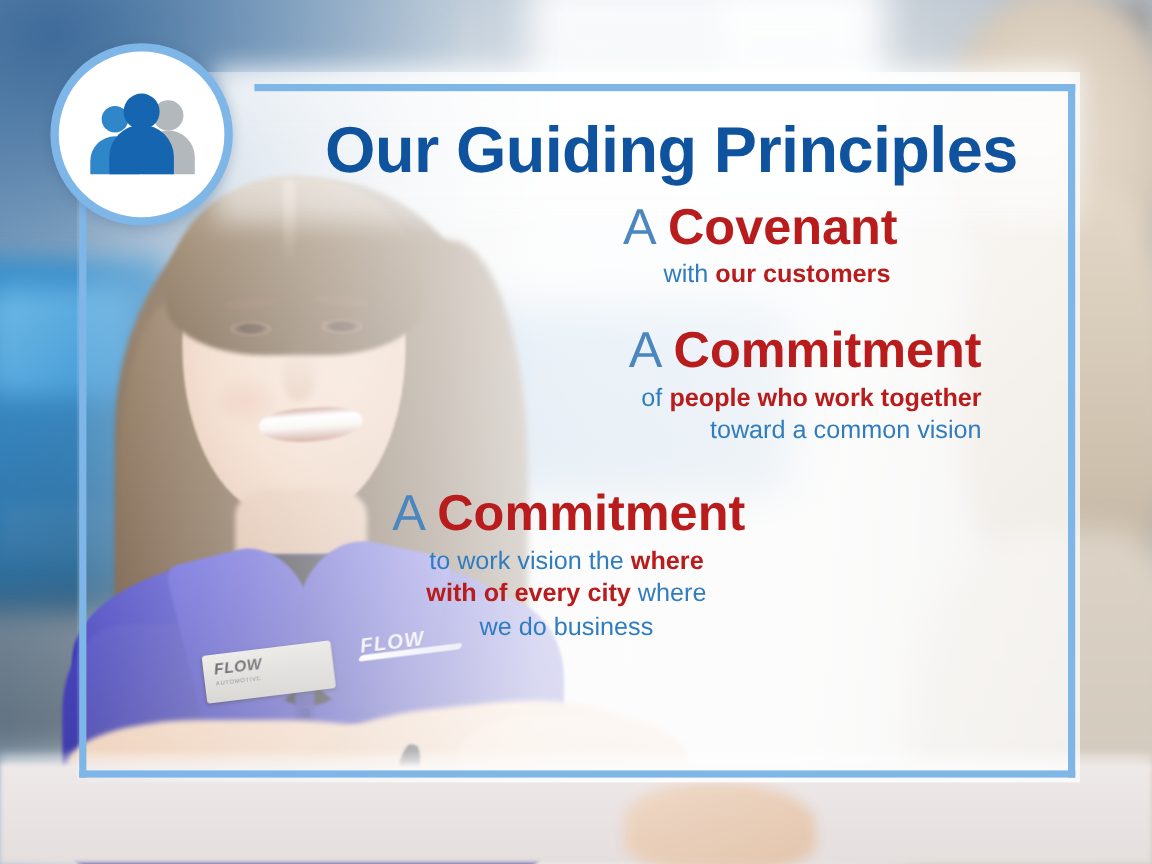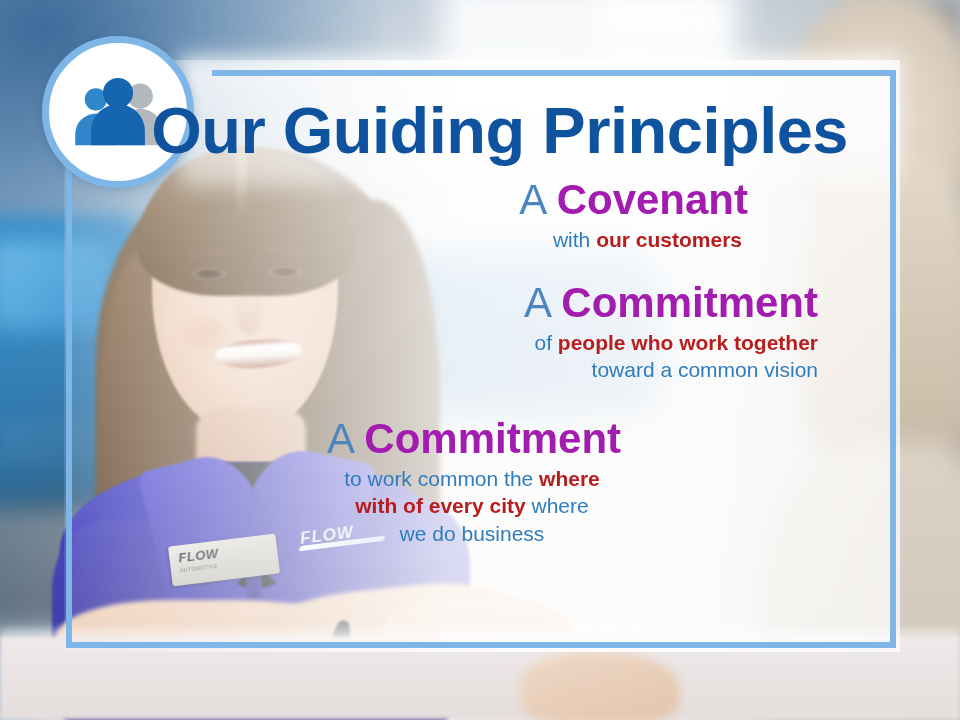--- a/index.html
+++ b/index.html
@@ -348,39 +348,39 @@
   .badge svg { width:96px; height:76px; display:block; }
 
   
   .content {
     position:absolute; left:100px; top:80px; width:790px; height:560px;
     text-align:right;
     padding-right:42px;
   }
 
   .headline {
-    font-size:65px;
+    font-size:54px;
     font-weight:bold;
     color:#0f539f;
     letter-spacing:-0.5px;
     line-height:1.0;
     margin-top:18px;
     white-space:nowrap;
   }
 
   .principle { margin-top:22px; }
 
   .p-title {
     font-size:42px;
     line-height:1.08;
     color:#2874ba;
     white-space:nowrap;
   }
   .p-title .art { font-weight:300; color:#4b86bf; }
-  .p-title .key { font-weight:bold; color:#a21caf; }
+  .p-title .key { font-weight:bold; color:#b91c1c; }
 
   .p-sub {
     font-size:21px;
     line-height:1.30;
     color:#2f7cbe;
     margin-top:4px;
   }
   .p-sub b { font-weight:bold; color:#b91c1c; }
 
   
@@ -501,20 +501,20 @@
         <div><span>of </span><b>people who work together</b></div>
         <div><span>toward a common vision</span></div>
       </div>
     </div>
 
     <div class="principle" id="principle-2">
       <div class="p-title">
         <span class="art">A </span><span class="key">Commitment</span>
       </div>
       <div class="p-sub">
-        <div><span>to work common the </span><b>where</b></div>
+        <div><span>to work vision the </span><b>where</b></div>
         <div><b>with of every city</b><span> where</span></div>
         <div><span>we do business</span></div>
       </div>
     </div>
 
   </div>
 </div>
 
 </body></html>

